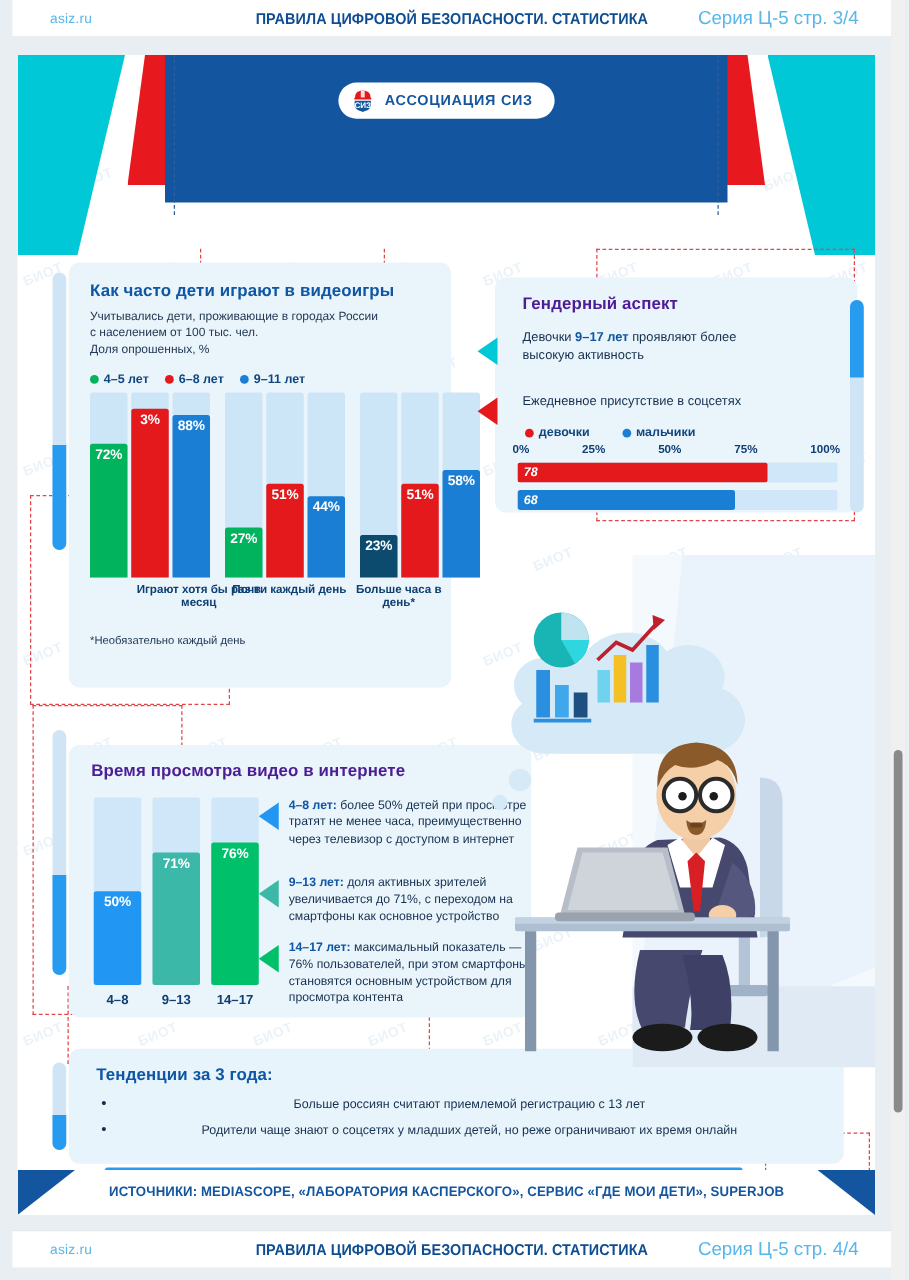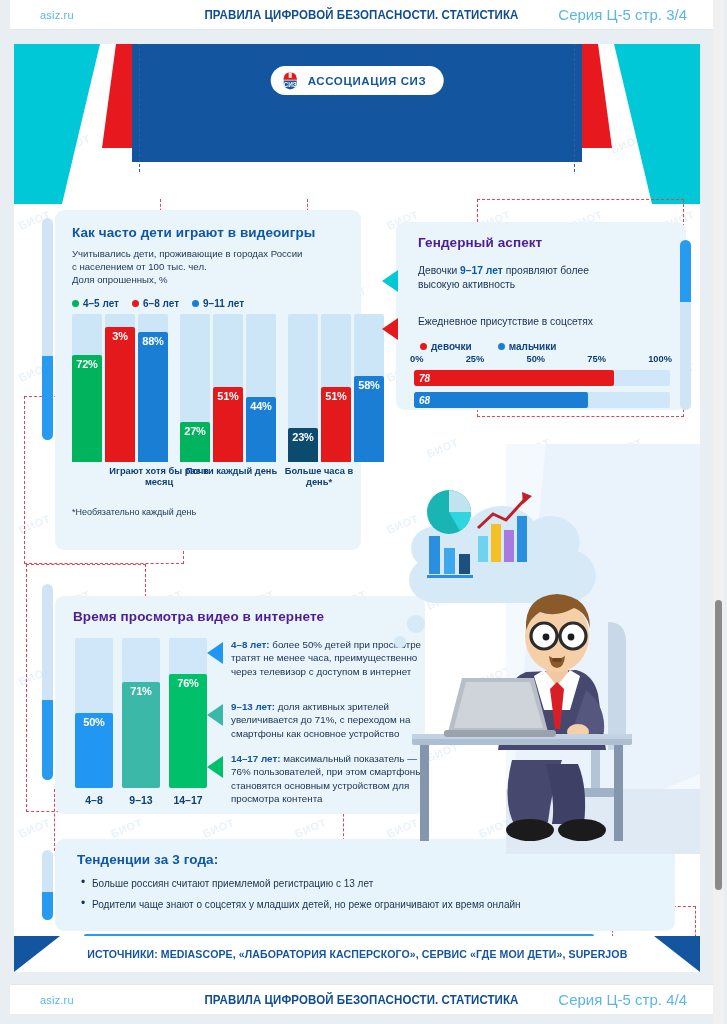--- a/index.html
+++ b/index.html
@@ -502,21 +502,21 @@
           <div class="vnote" style="left: 176px; top: 42px; width: 200px;"><b>4–8 лет:</b> более 50% детей при просмотре тратят не менее часа, преимущественно через телевизор с доступом в интернет</div>
           <div class="arrow-l" style="left: 152px; top: 108px; border-right: 16px solid rgb(60, 184, 168);"></div>
           <div class="vnote" style="left: 176px; top: 104px; width: 200px;"><b>9–13 лет:</b> доля активных зрителей увеличивается  до 71%,  с переходом на смартфоны как основное устройство</div>
           <div class="arrow-l" style="left: 152px; top: 160px; border-right: 16px solid rgb(0, 192, 106);"></div>
           <div class="vnote" style="left: 176px; top: 156px; width: 200px;"><b>14–17 лет:</b> максимальный показатель — 76% пользователей, при этом смартфоны становятся основным устройством для просмотра контента</div>
         </div>
     </div>
 
     <div class="card card-white" style="left:41px; top:795px; width:620px; height:92px; background:#e8f4fb;">
       <h2 class="card-title t-blue" style="position:absolute;left:22px;top:13px;">Тенденции за 3 года:</h2>
-      <ul class="bullets" style="left:24px; top:38px; width:580px;" id="trendsList">
+      <ul class="bullets" style="left:24px; top:38px; width:580px;text-align:center;" id="trendsList">
           <li>Больше россиян считают приемлемой регистрацию с 13 лет</li>
           <li>Родители чаще знают о соцсетях у младших детей, но реже ограничивают их время онлайн</li>
         </ul>
     </div>
     <div class="accent" style="left:28px; top:806px; height:70px;">
       <i style="height:28px;"></i>
     </div>
 
     <div class="blue-rule" style="left:70px; top:890px; width:510px;"></div>
 

